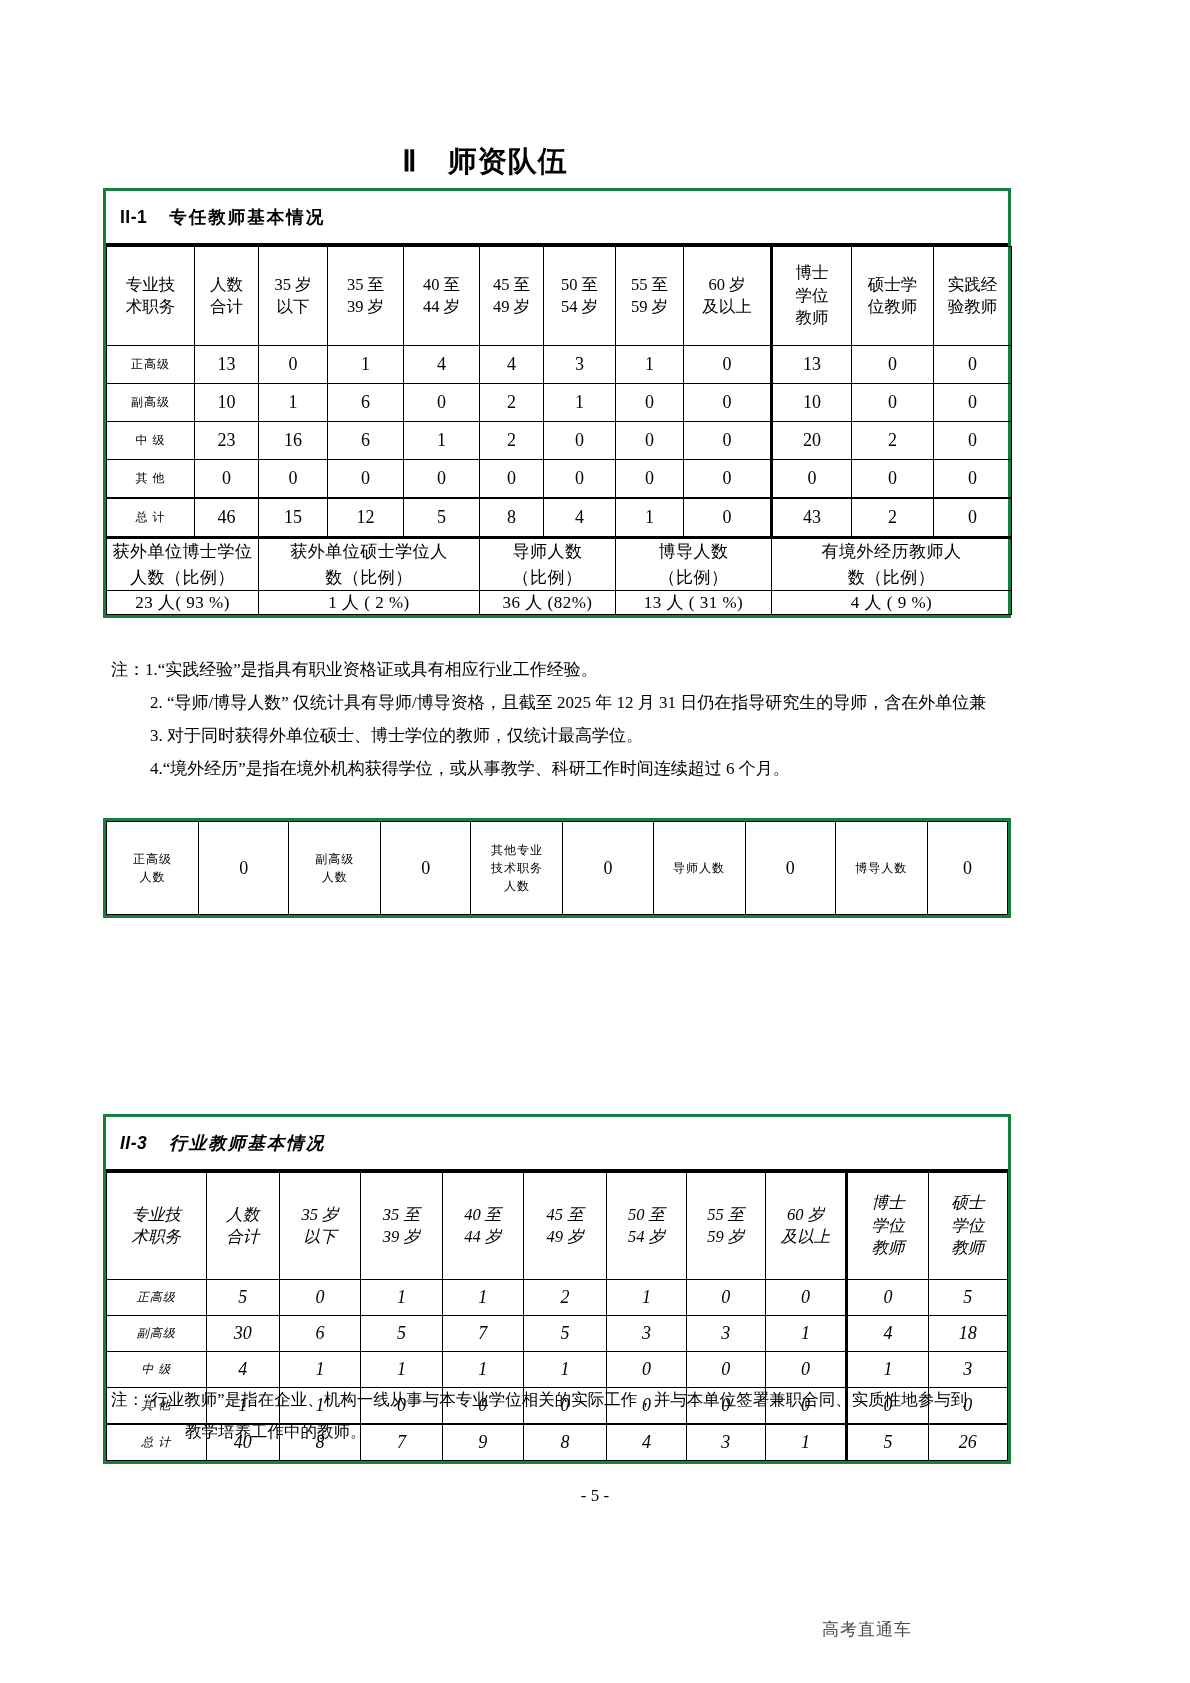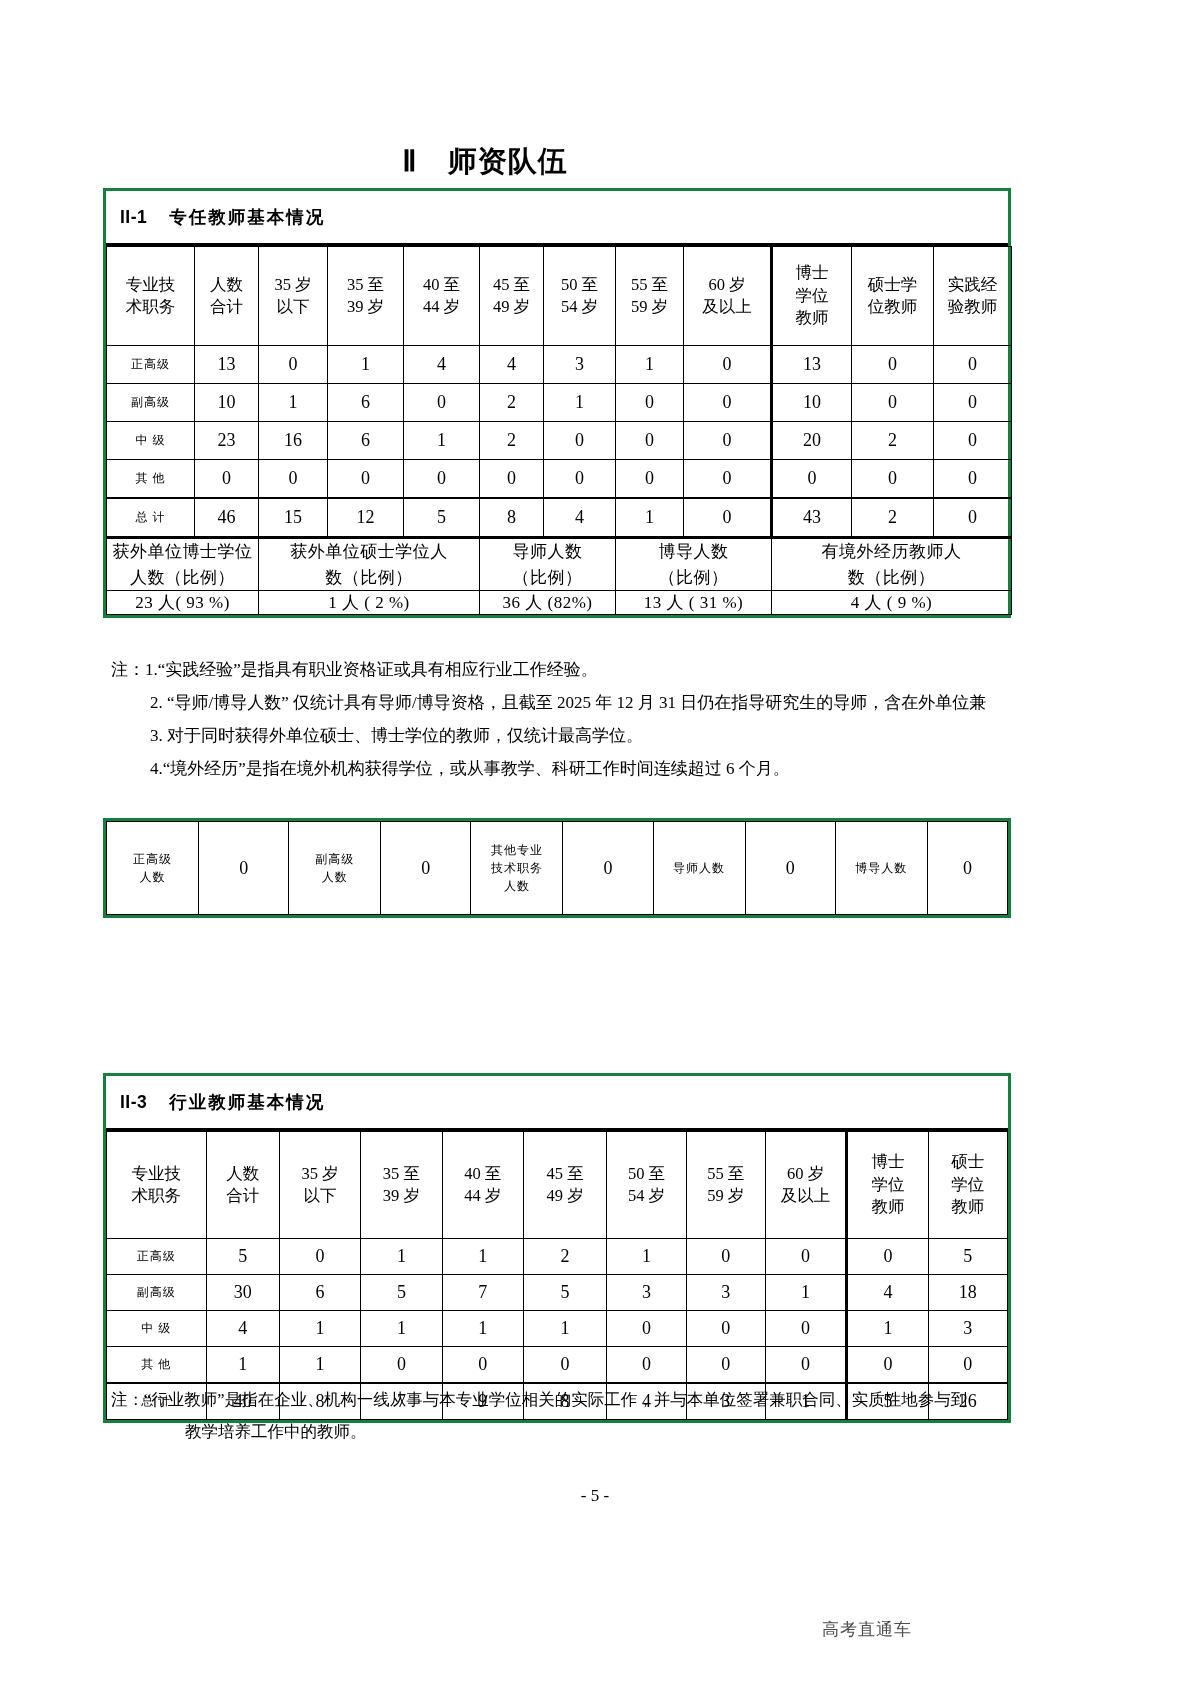--- a/index.html
+++ b/index.html
@@ -303,21 +303,21 @@
             <td class="num">0</td>
             <td class="lbl" style="height: 92px; line-height: 1.5;">导师人数</td>
             <td class="num">0</td>
             <td class="lbl" style="height: 92px; line-height: 1.5;">博导人数</td>
             <td class="num">0</td>
           </tr>
         </tbody>
     </table>
   </div>
 
-  <div class="tbl-wrap" id="t3" style="top:1053px;">
+  <div class="tbl-wrap" id="t3" style="top:1094px;font-style:italic;">
     <div class="tbl-caption">
       <span class="cap-id">II-3</span><span class="cap-txt">行业教师基本情况</span>
     </div>
     <table class="grid" id="t3grid">
       <colgroup>
         <col style="width:98px">
           <col style="width:72px">
           <col style="width:80px">
           <col style="width:80px">
         <col style="width:80px">

